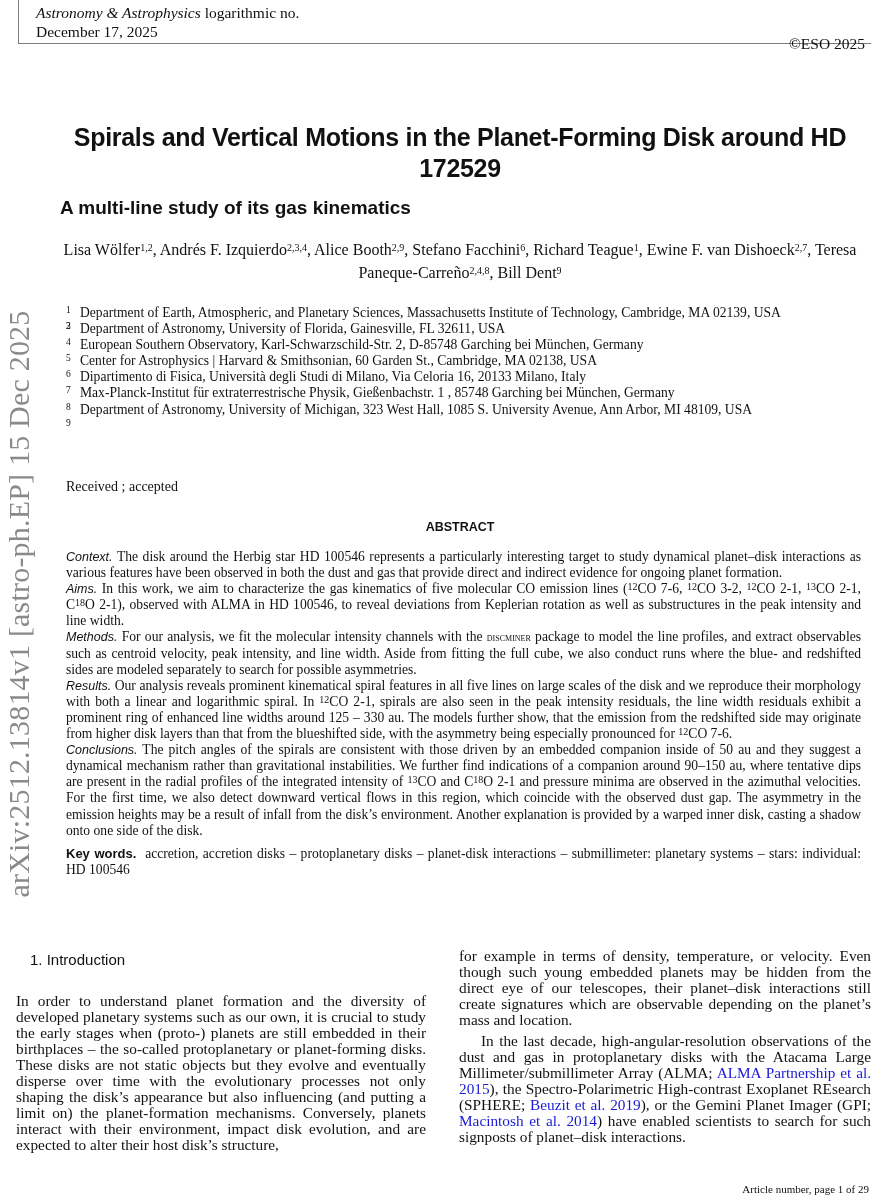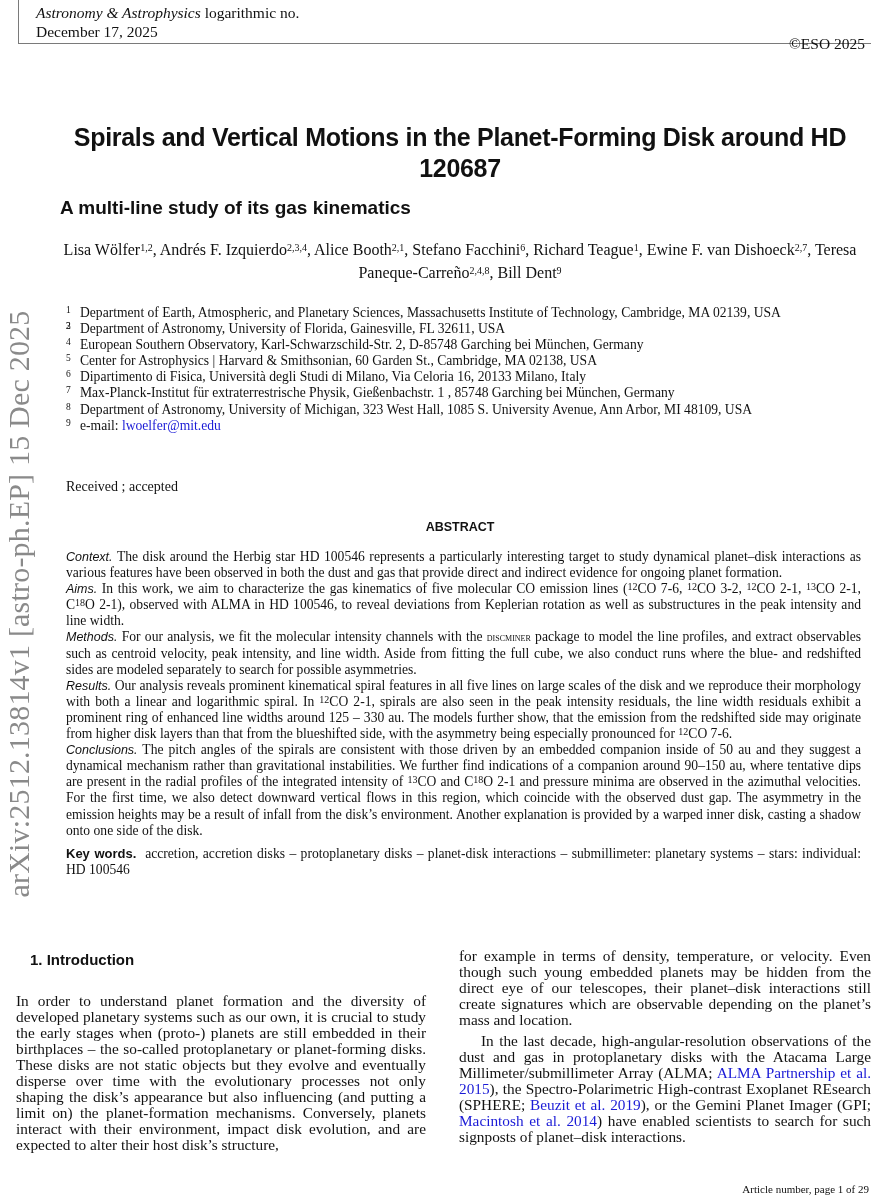--- a/index.html
+++ b/index.html
@@ -26,65 +26,64 @@
   a.link { color:#1a1ad6; text-decoration:none; }
   .received { position:absolute; left:66px; top:479px; font-size:14px; }
   .abs-title { position:absolute; left:60px; width:800px; top:520px; text-align:center;
                font-family:"Liberation Sans", sans-serif; font-weight:bold; font-size:12.5px; }
   .abstract { position:absolute; left:66px; top:549px; width:795px; font-size:13.6px; line-height:16.1px; text-align:justify; }
   .abstract p { margin:0; }
   .lbl { font-family:"Liberation Sans", sans-serif; font-style:italic; font-size:12.5px; }
   .sc { font-variant:small-caps; font-size:12px; }
   .kw { margin-top:7px !important; }
   .kw .kwl { font-family:"Liberation Sans", sans-serif; font-weight:bold; font-size:13px; }
-  .sec { position:absolute; left:30px; top:951px; font-family:"Liberation Sans", sans-serif; font-weight:bold; font-size:15px; }
+  .sec { position:absolute; left:30px; top:951px; font-family:"Liberation Sans", sans-serif; font-weight:normal; font-size:15px; }
   .col { position:absolute; font-size:15.3px; line-height:16px; text-align:justify; }
   .col p { margin:0; }
   .col-left { left:16px; top:993px; width:410px; }
   .col-right { left:459px; top:948px; width:412px; }
   .indent { text-indent:22px; margin-top:5px !important; }
   .footer { position:absolute; right:2px; top:1183px; font-size:11px; }
 </style>
 </head>
 <body>
 
 <div class="hdrbox"></div>
 <div class="hdr-left">
   <div><span class="it">Astronomy &amp; Astrophysics</span><span> logarithmic no.</span></div>
   <div>December 17, 2025</div>
 </div>
 <div class="hdr-right">©ESO 2025</div>
 
 <div class="sidebar">arXiv:2512.13814v1  [astro-ph.EP]  15 Dec 2025</div>
 
-<div class="title">Spirals and Vertical Motions in the Planet-Forming Disk around HD 120687</div>
+<div class="title">Spirals and Vertical Motions in the Planet-Forming Disk around HD 172529</div>
 <div class="subtitle">A multi-line study of its gas kinematics</div>
 
 <div class="authors">
   <span>Lisa Wölfer</span><sup>1,2</sup>,
   <span>Andrés F. Izquierdo</span><sup>2,3,4</sup>,
-  <span>Alice Booth</span><sup>2,1</sup>,
+  <span>Alice Booth</span><sup>2,9</sup>,
   <span>Stefano Facchini</span><sup>6</sup>,
   <span>Richard Teague</span><sup>1</sup>,
   <span>Ewine F. van Dishoeck</span><sup>2,7</sup>,
   <span>Teresa Paneque-Carreño</span><sup>2,4,8</sup>,
   <span>Bill Dent</span><sup>9</sup>
 </div>
 
 <div class="affils">
   <div class="affil"><span class="num">1</span><span>Department of Earth, Atmospheric, and Planetary Sciences, Massachusetts Institute of Technology, Cambridge, MA 02139, USA</span></div>
   <div class="affil"><span class="num">2</span></div>
   <div class="affil"><span class="num">3</span><span>Department of Astronomy, University of Florida, Gainesville, FL 32611, USA</span></div>
   <div class="affil"><span class="num">4</span><span>European Southern Observatory, Karl-Schwarzschild-Str. 2, D-85748 Garching bei München, Germany</span></div>
   <div class="affil"><span class="num">5</span><span>Center for Astrophysics | Harvard &amp; Smithsonian, 60 Garden St., Cambridge, MA 02138, USA</span></div>
   <div class="affil"><span class="num">6</span><span>Dipartimento di Fisica, Università degli Studi di Milano, Via Celoria 16, 20133 Milano, Italy</span></div>
   <div class="affil"><span class="num">7</span><span>Max-Planck-Institut für extraterrestrische Physik, Gießenbachstr. 1 , 85748 Garching bei München, Germany</span></div>
   <div class="affil"><span class="num">8</span><span>Department of Astronomy, University of Michigan, 323 West Hall, 1085 S. University Avenue, Ann Arbor, MI 48109, USA</span></div>
   <div class="affil"><span class="num">9</span></div>
-  <div class="email"><span>e-mail: </span><a class="link">lwoelfer@mit.edu</a></div>
 </div>
 
 <div class="received">Received ; accepted</div>
 
 <div class="abs-title">ABSTRACT</div>
 
 <div class="abstract">
   <p><span class="lbl">Context.</span><span> The disk around the Herbig star HD 100546 represents a particularly interesting target to study dynamical planet–disk interactions as various features have been observed in both the dust and gas that provide direct and indirect evidence for ongoing planet formation.</span></p>
   <p><span class="lbl">Aims.</span><span> In this work, we aim to characterize the gas kinematics of five molecular CO emission lines (</span><sup>12</sup><span>CO 7-6, </span><sup>12</sup><span>CO 3-2, </span><sup>12</sup><span>CO 2-1, </span><sup>13</sup><span>CO 2-1, C</span><sup>18</sup><span>O 2-1), observed with ALMA in HD 100546, to reveal deviations from Keplerian rotation as well as substructures in the peak intensity and line width.</span></p>
   <p><span class="lbl">Methods.</span><span> For our analysis, we fit the molecular intensity channels with the </span><span class="sc">discminer</span><span> package to model the line profiles, and extract observables such as centroid velocity, peak intensity, and line width. Aside from fitting the full cube, we also conduct runs where the blue- and redshifted sides are modeled separately to search for possible asymmetries.</span></p>

